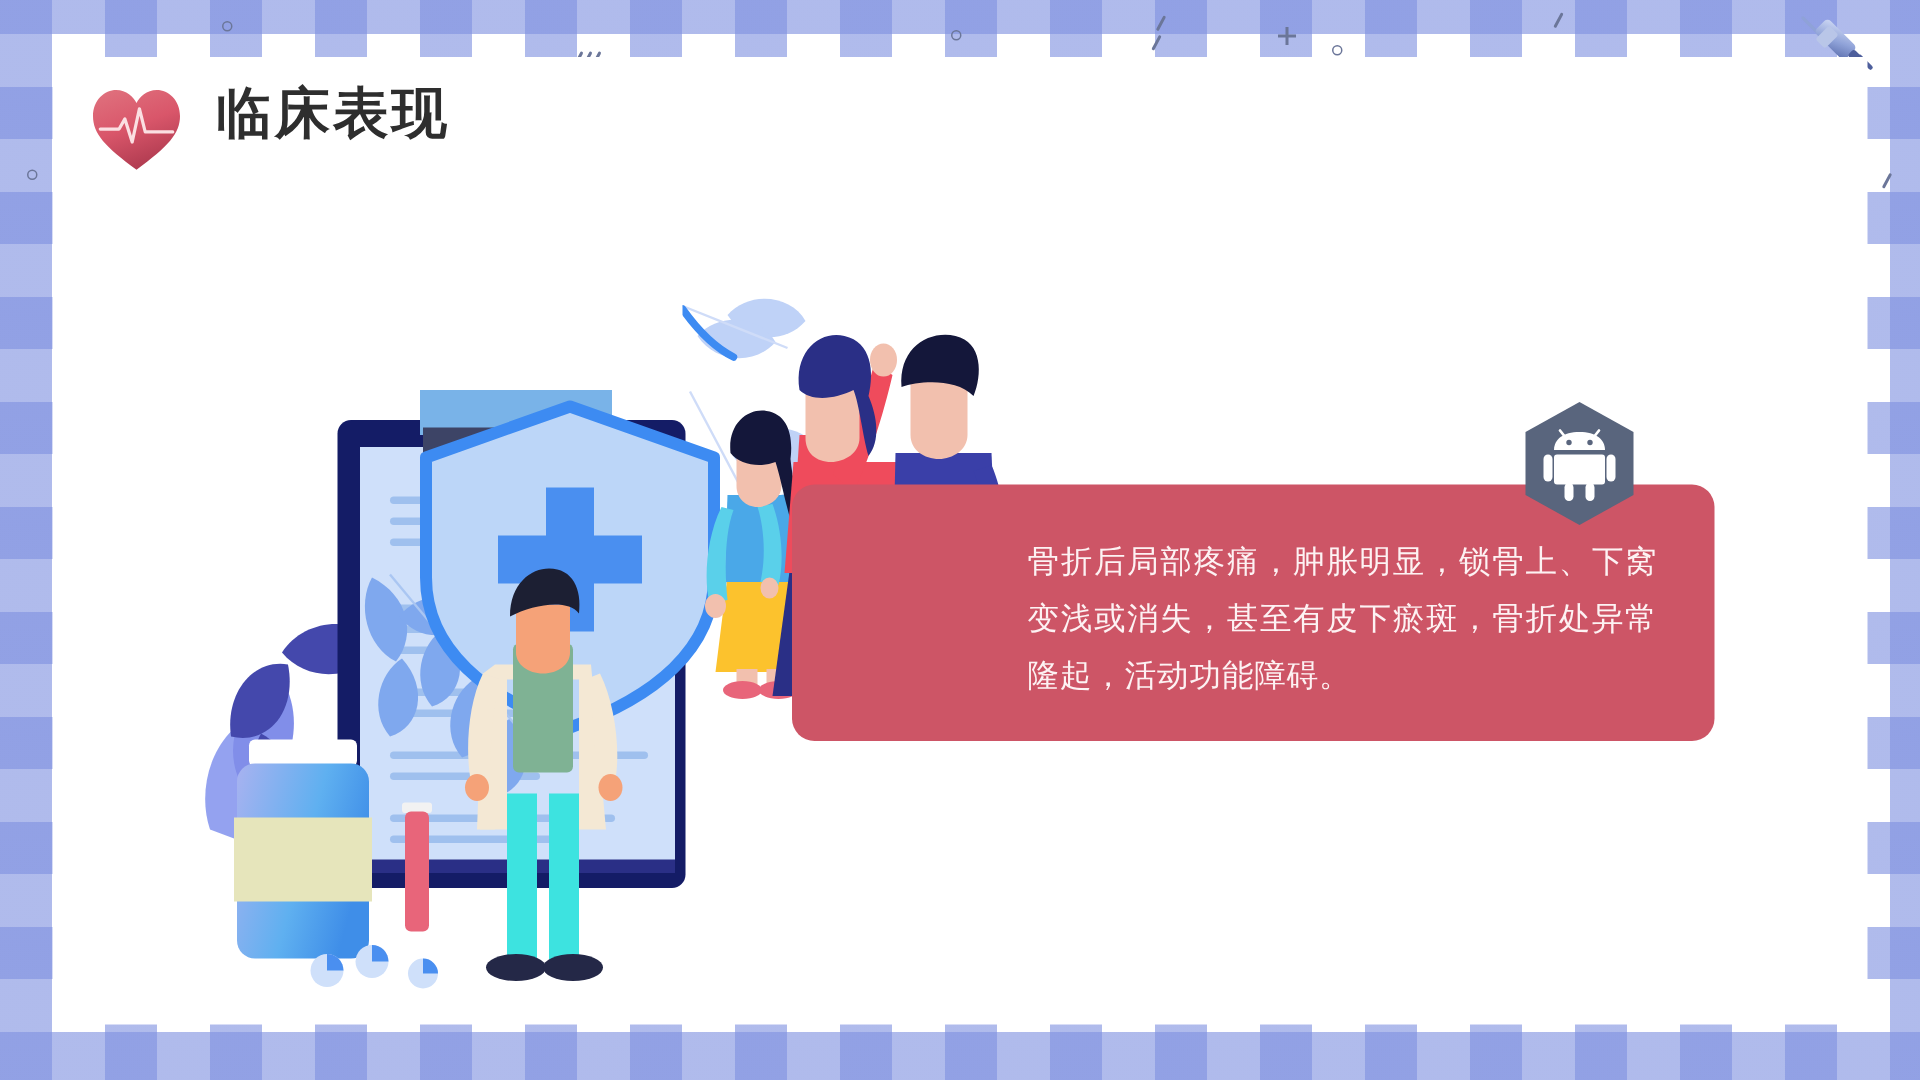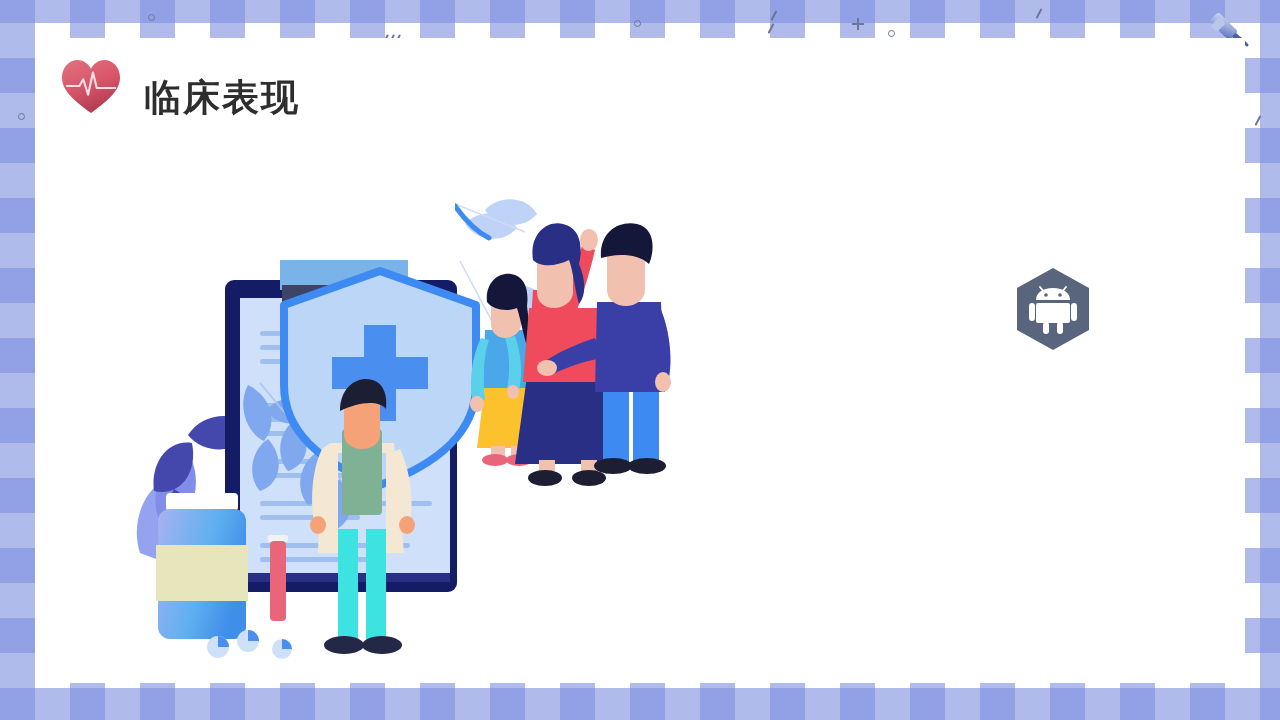--- a/index.html
+++ b/index.html
@@ -45,21 +45,21 @@
   
   .card {
     position: absolute; left: 35px; top: 38px;
     width: 1210px; height: 645px;
     background: #ffffff;
   }
 
   
   .header {
     position: absolute; left: 25px; top: 20px;
-    display: flex; align-items: flex-end; gap: 22px;
+    display: flex; align-items: flex-start; gap: 22px;
   }
   .heart-icon { width: 62px; height: 58px; display: block; }
   .page-title {
     font-family: "Liberation Serif", serif;
     font-size: 37px; font-weight: 700; color: #2e2e2e;
     letter-spacing: 2px; line-height: 1;
   }
 
   
   .illustration { position: absolute; left: 95px; top: 215px; }
@@ -309,20 +309,23 @@
           <path d="M140 140 C122 146 104 154 92 162 L98 176 C114 168 134 162 148 160 Z" fill="#3a3fa8"></path>
           <ellipse cx="92" cy="170" rx="10" ry="8" fill="#f2c0ae"></ellipse>
           <path d="M206 112 C214 130 218 160 214 180 L200 178 C204 158 200 130 194 116 Z" fill="#3a3fa8"></path>
           <ellipse cx="208" cy="184" rx="8" ry="10" fill="#f2c0ae"></ellipse>
           <path d="M152 50 L190 50 L190 92 C190 102 180 108 171 108 C161 108 152 102 152 92 Z" fill="#f2c0ae"></path>
           <path d="M146 60 C144 34 164 22 182 26 C200 30 200 52 194 66 C182 54 158 56 146 60 Z" fill="#14173a"></path>
         </g>
       </svg>
     </div>
 
+    <div class="callout" style="left:493px; top:285px;">
+      <div class="callout-text">骨折后局部疼痛，肿胀明显，锁骨上、下窝变浅或消失，甚至有皮下瘀斑，骨折处异常隆起，活动功能障碍。</div>
+    </div>
 
     <svg class="hex-badge" style="left:978px; top:228px;" width="80" height="86" viewBox="0 0 80 86">
       <polygon points="40,2 76,22 76,64 40,84 4,64 4,22" fill="#59657d"></polygon>
       <g fill="#ffffff" transform="translate(20,20)">
         <path d="M3 14 C3 7 9 2 20 2 C31 2 37 7 37 14 Z"></path>
         <circle cx="13" cy="9" r="1.8" fill="#59657d"></circle>
         <circle cx="27" cy="9" r="1.8" fill="#59657d"></circle>
         <line x1="7" y1="1" x2="11" y2="6" stroke="#ffffff" stroke-width="1.8" stroke-linecap="round"></line>
         <line x1="33" y1="1" x2="29" y2="6" stroke="#ffffff" stroke-width="1.8" stroke-linecap="round"></line>
         <rect x="3" y="17" width="34" height="20" rx="2"></rect>

